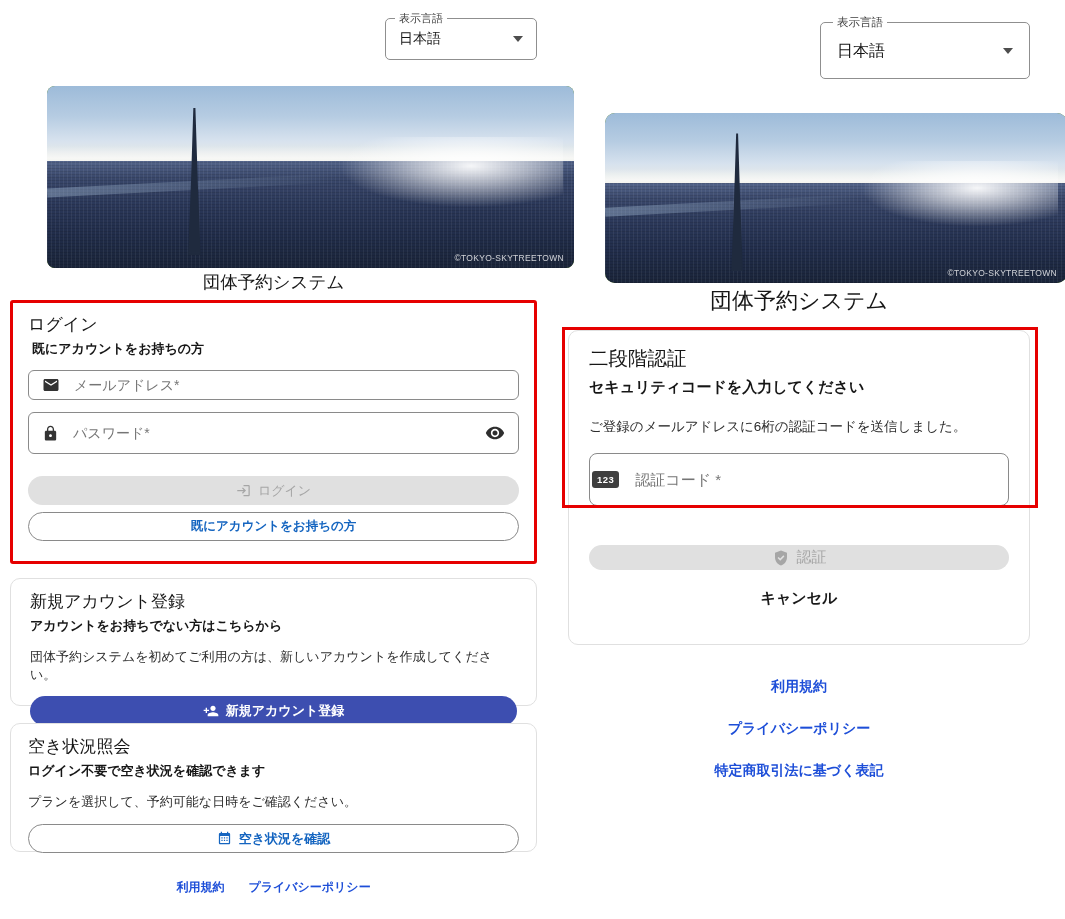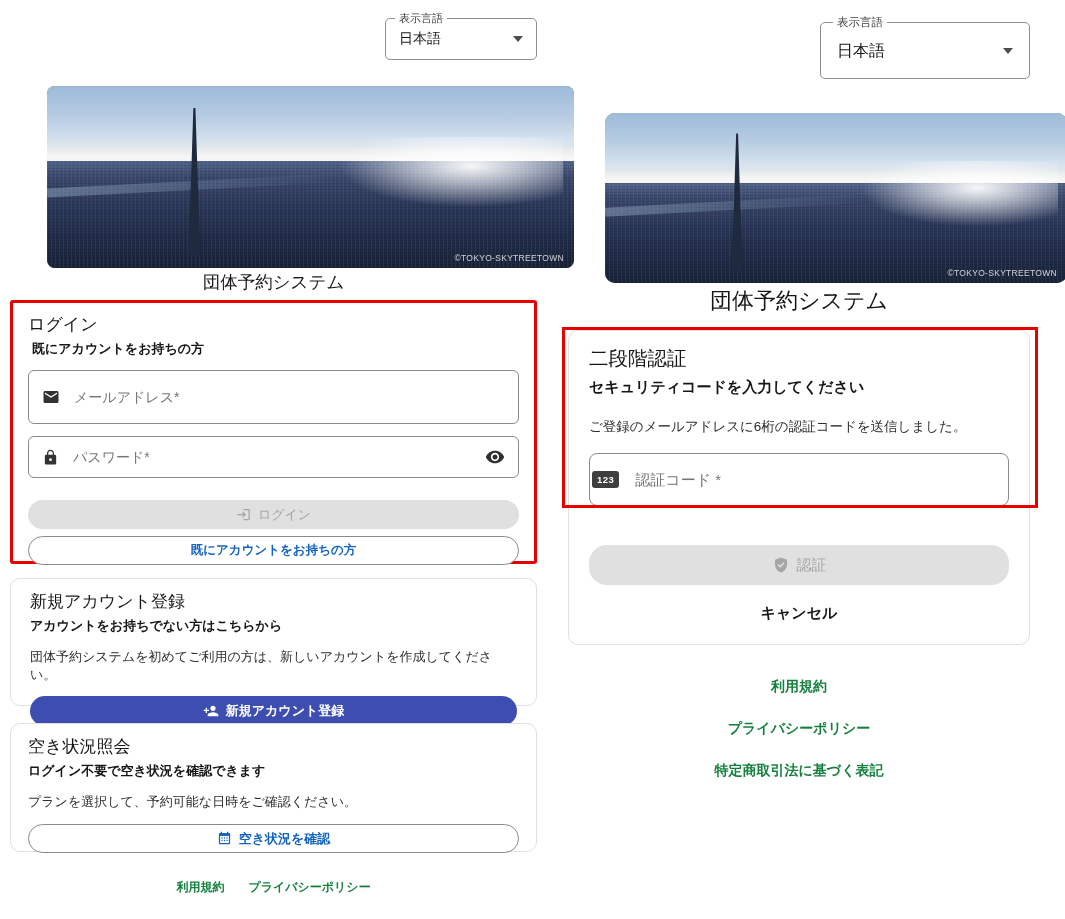--- a/index.html
+++ b/index.html
@@ -49,21 +49,21 @@
   .pill{display:flex;align-items:center;justify-content:center;gap:7px;border-radius:15px;font-weight:700;box-sizing:border-box;cursor:pointer;border:none;font-family:inherit;}
   .pill.disabled{background:#e0e0e0;color:#a6a6a6;font-weight:500;cursor:default;}
   .pill.outline{background:#fff;border:1px solid #8a8a8a;color:#1565c0;}
   .pill.primary{background:#3d4eb0;color:#fff;}
 
   .icon{flex:0 0 auto;display:inline-flex;}
 
   .num-badge{background:#3f3f3f;color:#fff;border-radius:3px;font-size:9.5px;font-weight:700;
     padding:4px 5px;line-height:1;letter-spacing:.5px;flex:0 0 auto;}
 
-  .footer-link{font-weight:700;color:#15803d;cursor:pointer;}
+  .footer-link{font-weight:700;color:#1d4ed8;cursor:pointer;}
 </style>
 </head>
 <body>
 
 <div id="page">
 
   <div class="lang" style="left:385px;top:18px;width:152px;height:42px;">
     <span class="lab">表示言語</span>
     <span class="val" style="font-size:14px;">日本語</span>
     <span class="arrow"></span>
@@ -78,21 +78,21 @@
     <div class="tower" style="left:25.5%;top:12%;width:26px;height:81%;"></div>
     <div class="wm">©TOKYO-SKYTREETOWN</div>
   </div>
 
   <div class="page-title" style="left:10px;top:270px;width:527px;font-size:17.5px;">団体予約システム</div>
 
   <div class="card" style="left:10px;top:300px;width:527px;height:264px;border:3px solid #e60000;border-radius:3px;padding:10px 15px;">
     <p class="h-main">ログイン</p>
     <p class="h-sub" style="margin:4px 4px 12px;">既にアカウントをお持ちの方</p>
 
-    <div class="input-row" style="height:54px;margin-bottom:12px;">
+    <div class="input-row" style="height:30px;margin-bottom:12px;">
       <span class="icon">
         <svg width="18" height="18" viewBox="0 0 24 24" fill="#333">
             <path d="M20 4H4c-1.1 0-2 .9-2 2v12c0 1.1.9 2 2 2h16c1.1 0 2-.9 2-2V6c0-1.1-.9-2-2-2zm0 4-8 5-8-5V6l8 5 8-5v2z"></path>
           </svg>
       </span>
       <input type="text" placeholder="メールアドレス*" style="">
     </div>
 
     <div class="input-row" style="height:42px;margin-bottom:22px;">
       <span class="icon">
@@ -176,21 +176,21 @@
   <div class="card" style="left:568px;top:330px;width:462px;height:315px;padding:14px 20px;">
     <p class="h-main" style="font-size:19.5px;">二段階認証</p>
     <p class="h-sub" style="font-size:15px;margin:6px 0 0;">セキュリティコードを入力してください</p>
     <p class="body-text" style="font-size:13.5px;margin:21px 0 0;">ご登録のメールアドレスに6桁の認証コードを送信しました。</p>
 
     <div class="input-row" style="height:53px;margin-top:17px;border-radius:8px;padding:0 2px;gap:14px;">
       <span class="num-badge">123</span>
       <input type="text" style="font-size: 15px;" placeholder="認証コード *">
     </div>
 
-    <button class="pill disabled" style="width:100%;height:40px;font-size:15px;margin-top:39px;border-radius:18px;">
+    <button class="pill disabled" style="width:100%;height:25px;font-size:15px;margin-top:39px;border-radius:18px;">
       <span class="icon">
         <svg width="18" height="18" viewBox="0 0 24 24" fill="#a6a6a6">
             <path d="M12 2 4 5v6.09c0 5.05 3.41 9.76 8 10.91 4.59-1.15 8-5.86 8-10.91V5l-8-3zm-1.06 13.54L7.4 12l1.41-1.41 2.12 2.12 4.24-4.24 1.41 1.41-5.64 5.66z"></path>
           </svg>
       </span>
       <span>認証</span>
     </button>
 
     <div style="text-align:center;margin-top:19px;font-size:15px;font-weight:700;color:#1a1a1a;cursor:pointer;">キャンセル</div>
   </div>

